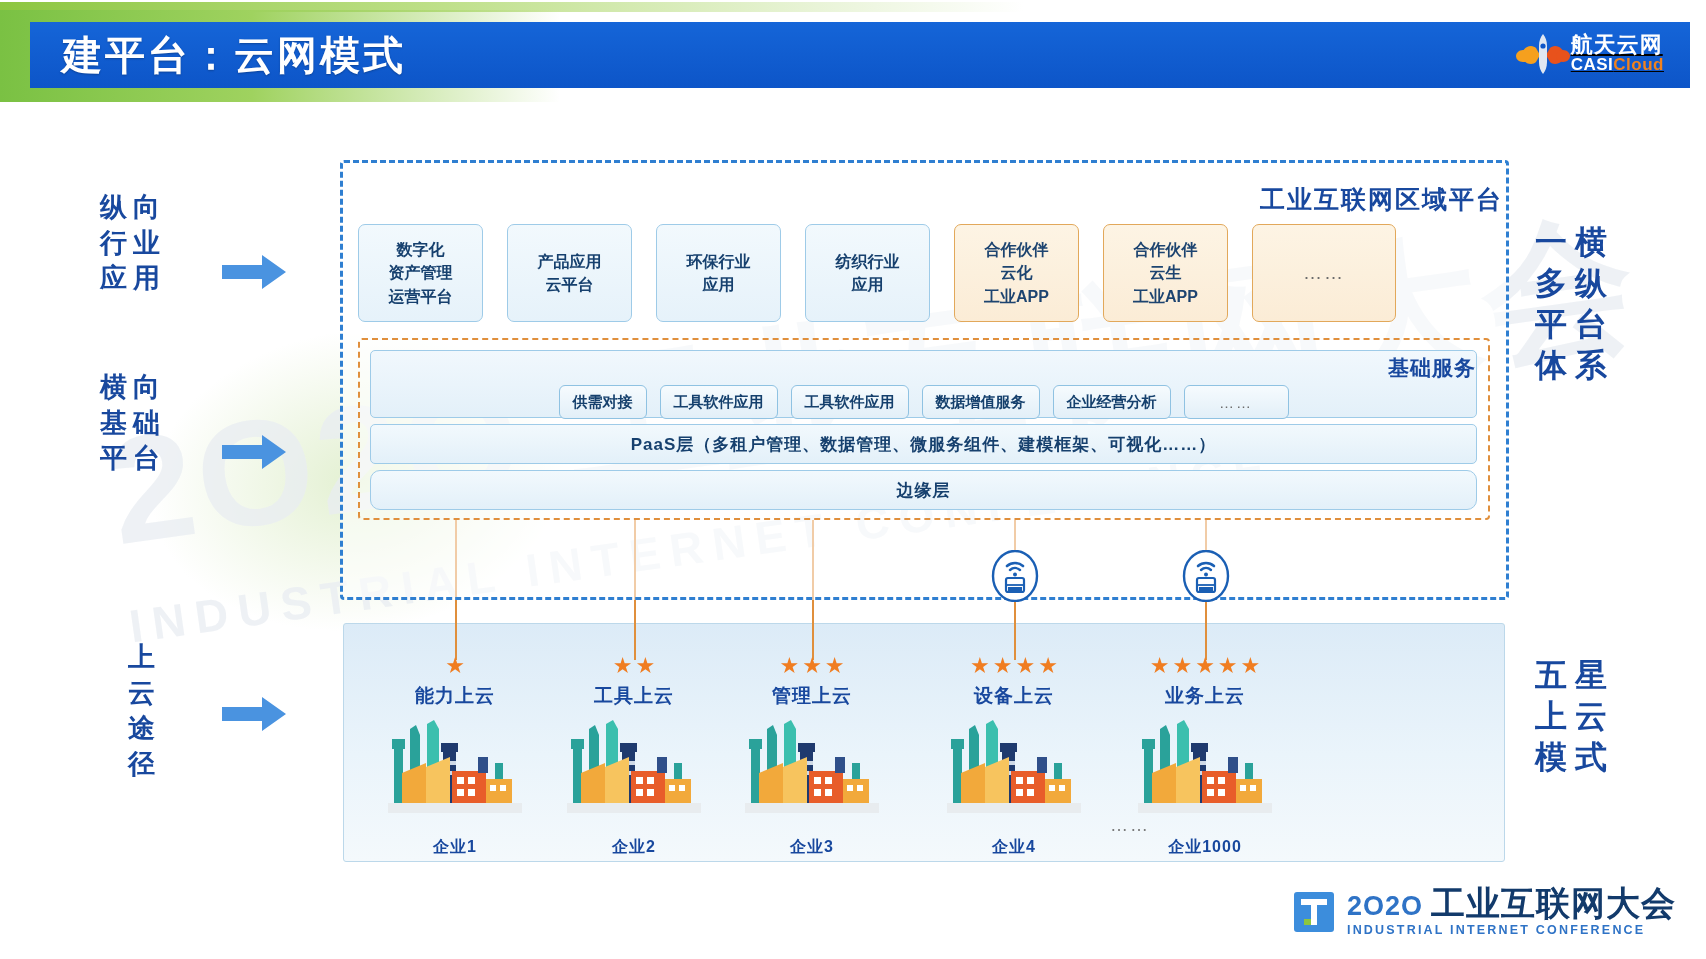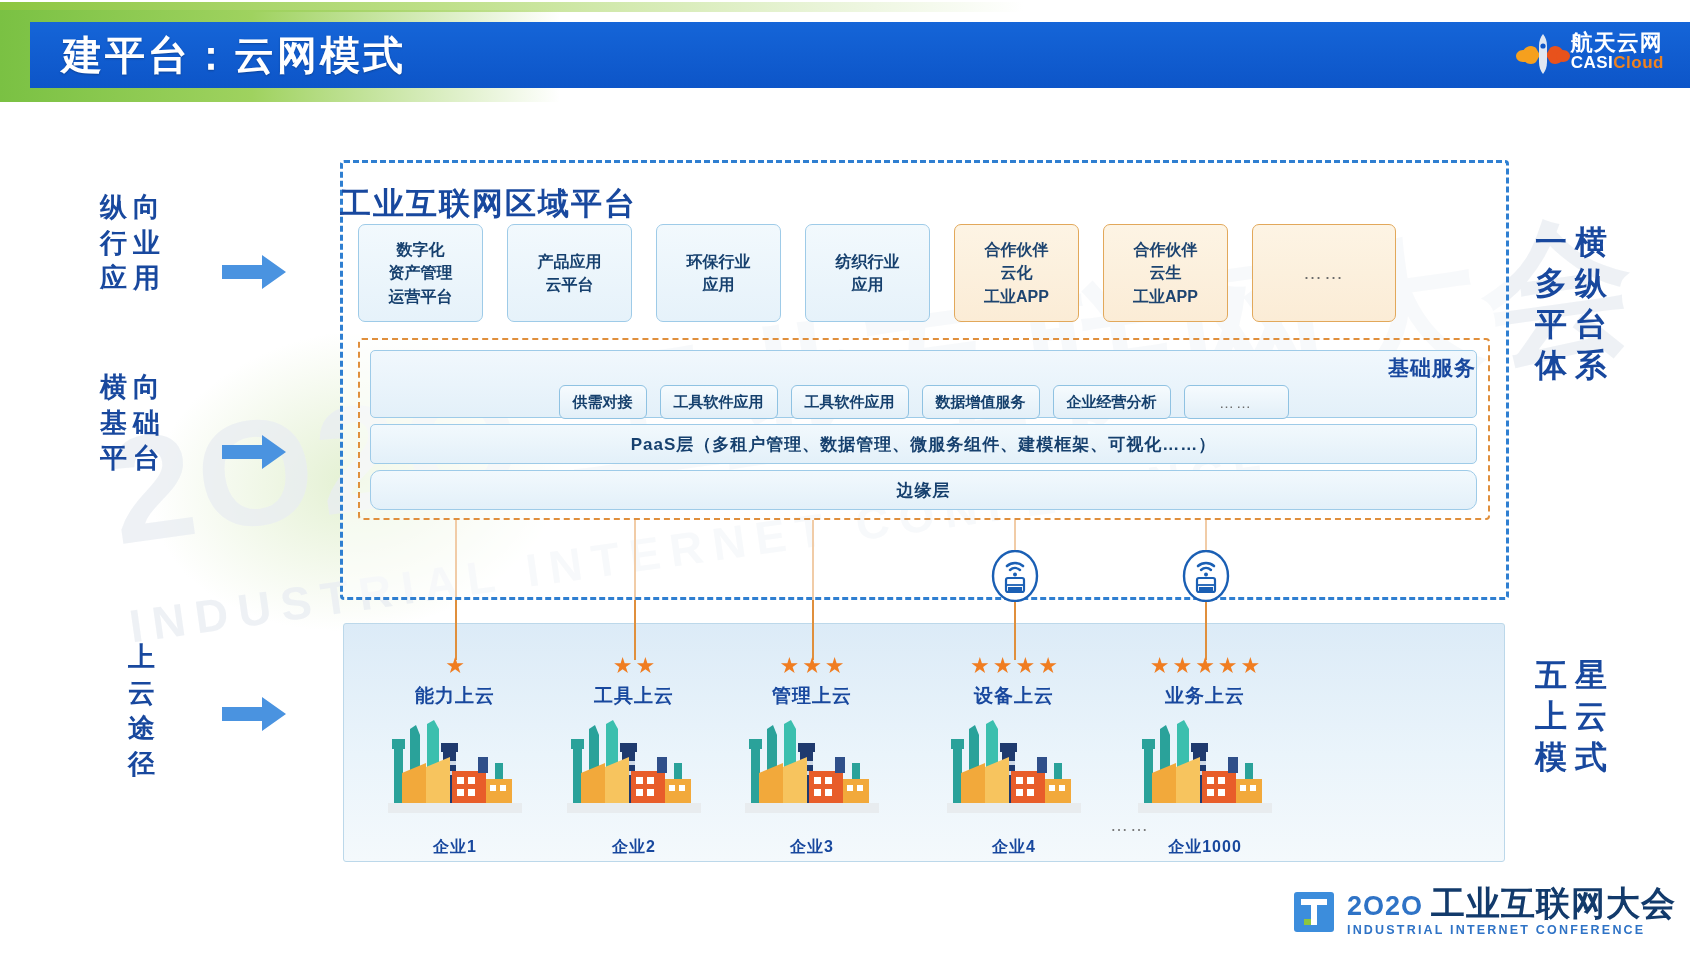--- a/index.html
+++ b/index.html
@@ -37,21 +37,21 @@
   }
   .hdr-bar{
     position:absolute;left:30px;top:22px;width:1660px;height:66px;
     background:#0b57d0;background:linear-gradient(180deg,#1565d8 0%,#0d55c8 100%);
     z-index:3;display:flex;align-items:center;
   }
   .hdr-title{
     color:#ffffff;font-size:40px;font-weight:700;letter-spacing:3px;
     margin-left:32px;text-shadow:0 1px 2px rgba(0,0,0,.25);
   }
-  .hdr-logo{position:absolute;right:26px;top:10px;display:flex;gap:0;}
+  .hdr-logo{position:absolute;right:26px;top:10px;display:flex;align-items:center;gap:0;text-decoration:underline;}
   .logo-mark{width:56px;height:42px;}
   .logo-txt{display:flex;flex-direction:column;line-height:1;}
   .logo-cn{color:#fff;font-size:22px;font-weight:700;letter-spacing:1px;}
   .logo-en{font-size:17px;font-weight:700;letter-spacing:.5px;}
   .logo-en .c1{color:#ffffff;}
   .logo-en .c2{color:#f0821e;}
 
   
   .side-label{
     position:absolute;z-index:5;display:flex;gap:6px;
@@ -59,22 +59,22 @@
   }
   .side-label .col{display:flex;flex-direction:column;align-items:center;}
   .arrow{position:absolute;z-index:5;}
 
   
   .outer-dash{
     position:absolute;left:340px;top:160px;width:1163px;height:434px;
     border:3px dashed #2f7fd1;border-radius:4px;z-index:4;background:rgba(255,255,255,.55);
   }
   .outer-title{
-    position:absolute;left:0;right:0;top:23px;text-align:left;
-    color:#18489e;font-size:31px;font-weight:700;letter-spacing:2px;z-index:6;
+    position:absolute;left:0;right:0;top:23px;text-align:right;
+    color:#18489e;font-size:25px;font-weight:700;letter-spacing:2px;z-index:6;
   }
 
   
   .app-row{
     position:absolute;left:358px;top:224px;display:flex;gap:24px;z-index:6;
   }
   .app-box{
     width:125px;height:98px;border:1.6px solid #9ecbe8;border-radius:7px;
     background:linear-gradient(180deg,#f2f9fd 0%,#e6f2fa 100%);
     display:flex;align-items:center;justify-content:center;text-align:center;

